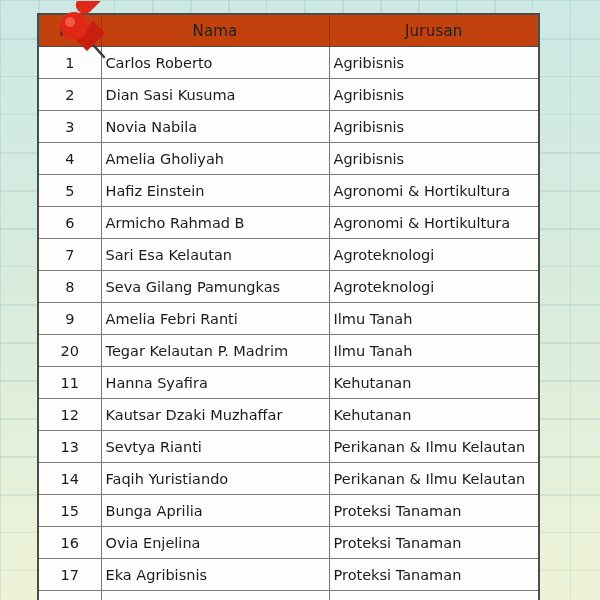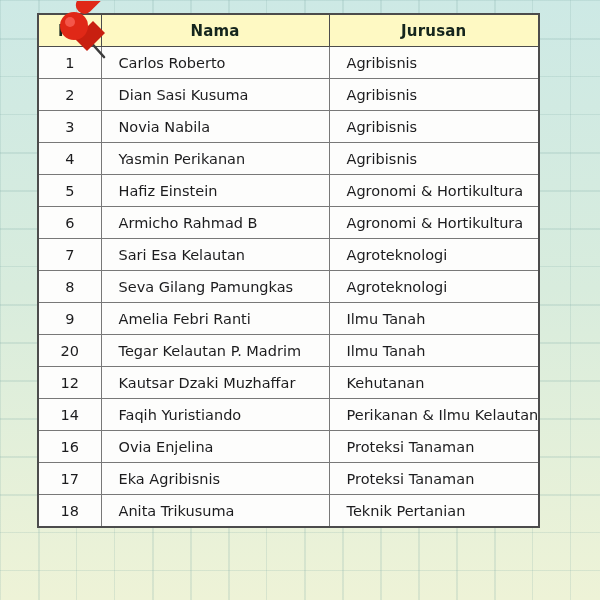--- a/index.html
+++ b/index.html
@@ -31,41 +31,41 @@
   table {
     border-collapse: collapse;
     table-layout: fixed;
     width: 501px;
     border: 2px solid #4c4c4c;
   }
   col.c-no      { width: 63px; }
   col.c-nama    { width: 228px; }
   col.c-jurusan { width: 210px; }
   th {
-    background: #fef9c3;
+    background: #c2410c;
     color: #15251d;
     font-size: 15px;
-    font-weight: bold;
+    font-weight: normal;
     height: 29px;
     text-align: center;
     border: 1.6px solid #4c4c4c;
     letter-spacing: 0.2px;
   }
   td {
     background: #fdfdfc;
     color: #1c1c1e;
     font-size: 14.5px;
     height: 29px;
     border: 1.6px solid #787878;
     vertical-align: middle;
     white-space: nowrap;
     overflow: hidden;
   }
   td.cell-no { text-align: center; }
-  td.cell-nama, td.cell-jurusan { padding-left: 17px; text-align: left; }
+  td.cell-nama, td.cell-jurusan { padding-left: 4px; text-align: left; }
   .pushpin {
     position: absolute;
     left: 10px;
     top: -12px;
     width: 90px;
     height: 90px;
     pointer-events: none;
   }
 </style>
 </head>
@@ -98,21 +98,21 @@
           <td class="cell-nama">Dian Sasi Kusuma</td>
           <td class="cell-jurusan">Agribisnis</td>
         </tr>
         <tr>
           <td class="cell-no">3</td>
           <td class="cell-nama">Novia Nabila</td>
           <td class="cell-jurusan">Agribisnis</td>
         </tr>
         <tr>
           <td class="cell-no">4</td>
-          <td class="cell-nama">Yasmin Perikanan</td>
+          <td class="cell-nama">Amelia Gholiyah</td>
           <td class="cell-jurusan">Agribisnis</td>
         </tr>
         <tr>
           <td class="cell-no">5</td>
           <td class="cell-nama">Hafiz Einstein</td>
           <td class="cell-jurusan">Agronomi &amp; Hortikultura</td>
         </tr>
         <tr>
           <td class="cell-no">6</td>
           <td class="cell-nama">Armicho Rahmad B</td>
@@ -132,28 +132,43 @@
           <td class="cell-no">9</td>
           <td class="cell-nama">Amelia Febri Ranti</td>
           <td class="cell-jurusan">Ilmu Tanah</td>
         </tr>
         <tr>
           <td class="cell-no">20</td>
           <td class="cell-nama">Tegar Kelautan P. Madrim</td>
           <td class="cell-jurusan">Ilmu Tanah</td>
         </tr>
         <tr>
+          <td class="cell-no">11</td>
+          <td class="cell-nama">Hanna Syafira</td>
+          <td class="cell-jurusan">Kehutanan</td>
+        </tr>
+        <tr>
           <td class="cell-no">12</td>
           <td class="cell-nama">Kautsar Dzaki Muzhaffar</td>
           <td class="cell-jurusan">Kehutanan</td>
         </tr>
         <tr>
+          <td class="cell-no">13</td>
+          <td class="cell-nama">Sevtya Rianti</td>
+          <td class="cell-jurusan">Perikanan &amp; Ilmu Kelautan</td>
+        </tr>
+        <tr>
           <td class="cell-no">14</td>
           <td class="cell-nama">Faqih Yuristiando</td>
           <td class="cell-jurusan">Perikanan &amp; Ilmu Kelautan</td>
+        </tr>
+        <tr>
+          <td class="cell-no">15</td>
+          <td class="cell-nama">Bunga Aprilia</td>
+          <td class="cell-jurusan">Proteksi Tanaman</td>
         </tr>
         <tr>
           <td class="cell-no">16</td>
           <td class="cell-nama">Ovia Enjelina</td>
           <td class="cell-jurusan">Proteksi Tanaman</td>
         </tr>
         <tr>
           <td class="cell-no">17</td>
           <td class="cell-nama">Eka Agribisnis</td>
           <td class="cell-jurusan">Proteksi Tanaman</td>

